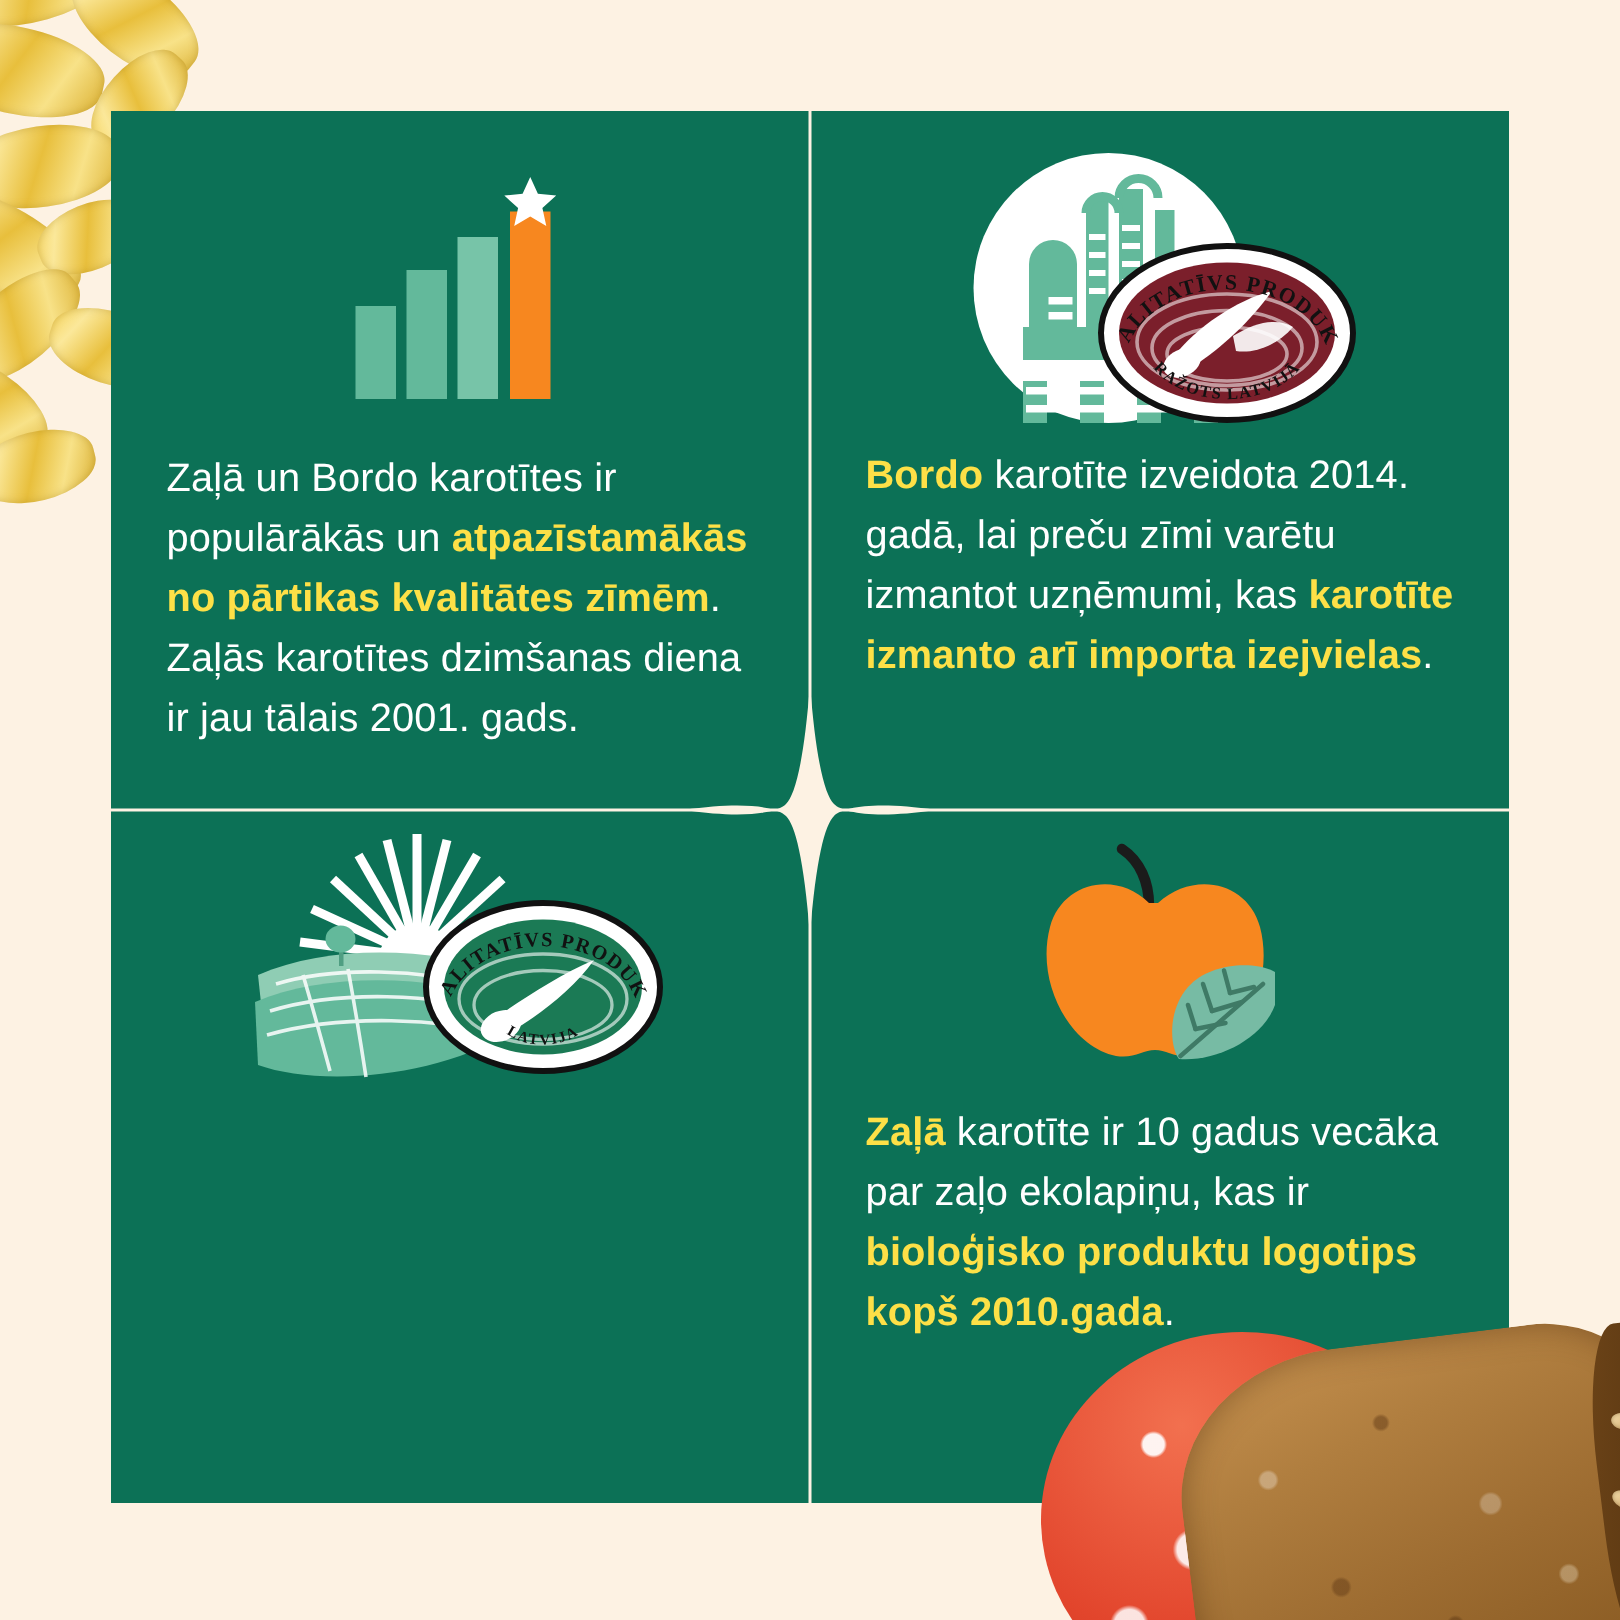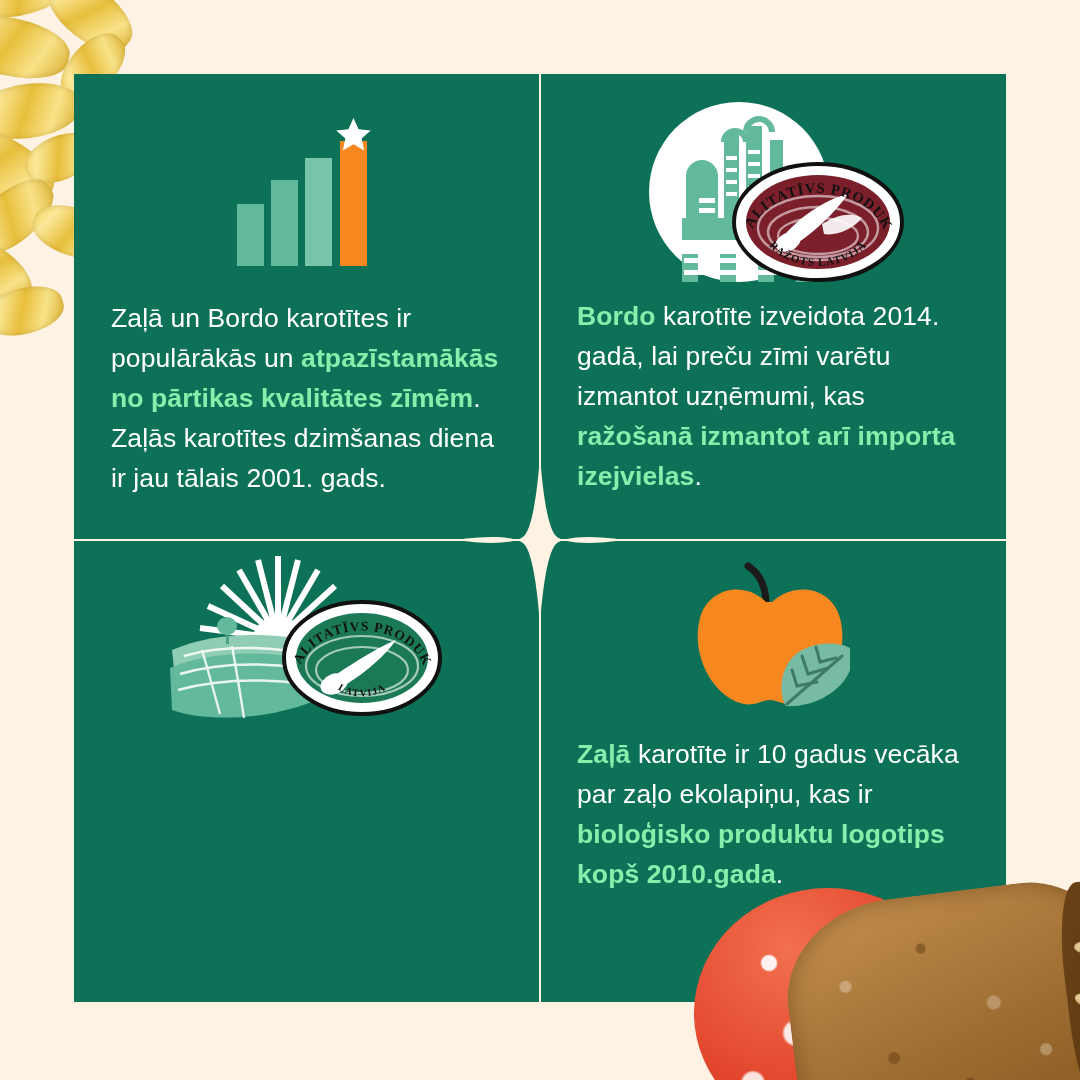--- a/index.html
+++ b/index.html
@@ -90,21 +90,21 @@
 
   .art { position: absolute; }
   .copy {
     position: absolute;
     color: #ffffff;
     font-size: 26.5px;
     line-height: 40px;
     letter-spacing: .1px;
     font-weight: 400;
   }
-  .copy b { color: #86efac; font-weight: 700; }
+  .copy b { color: #fde047; font-weight: 700; }
   #q1 .copy { left: 37px; top: 224px; width: 400px; }
   #q2 .copy { left: 37px; top: 222px; width: 400px; }
   #q3 .copy { left: 37px; top: 660px; width: 400px; }
   #q4 .copy { left: 37px; top: 660px; width: 400px; }
   #q3 .copy, #q4 .copy { top: 196px; }
 
   
   #bars { left: 160px; top: 44px; width: 150px; height: 150px; }
 </style>
 </head>
@@ -199,21 +199,21 @@
           </defs>
           <text font-family="Liberation Serif, serif" font-size="14.5" font-weight="700" fill="#111111" letter-spacing="1">
             <textPath href="#bordo-top" startOffset="50%" text-anchor="middle">KVALITATĪVS PRODUKTS</textPath>
           </text>
           <text font-family="Liberation Serif, serif" font-size="11" font-weight="700" fill="#111111" letter-spacing="1">
             <textPath href="#bordo-bot" startOffset="50%" text-anchor="middle">RAŽOTS LATVIJĀ</textPath>
           </text>
         </g>
       </svg>
       <div class="copy">
-        <b>Bordo</b><span> karotīte izveidota 2014. gadā, lai preču zīmi varētu izmantot uzņēmumi, kas </span><b>ražošanā izmantot arī importa izejvielas</b><span>.</span>
+        <b>Bordo</b><span> karotīte izveidota 2014. gadā, lai preču zīmi varētu izmantot uzņēmumi, kas </span><b>karotīte izmanto arī importa izejvielas</b><span>.</span>
       </div>
     </div>
 
     <div class="quad" id="q3">
       <svg class="art" style="left:88px; top:12px;" width="282" height="170" viewBox="0 0 282 170">
         <g stroke="#ffffff" stroke-width="6" stroke-linecap="butt">
           <line x1="116" y1="88" x2="116" y2="6"></line>
           <line x1="116" y1="88" x2="96" y2="10"></line>
           <line x1="116" y1="88" x2="77" y2="20"></line>
           <line x1="116" y1="88" x2="60" y2="36"></line>

